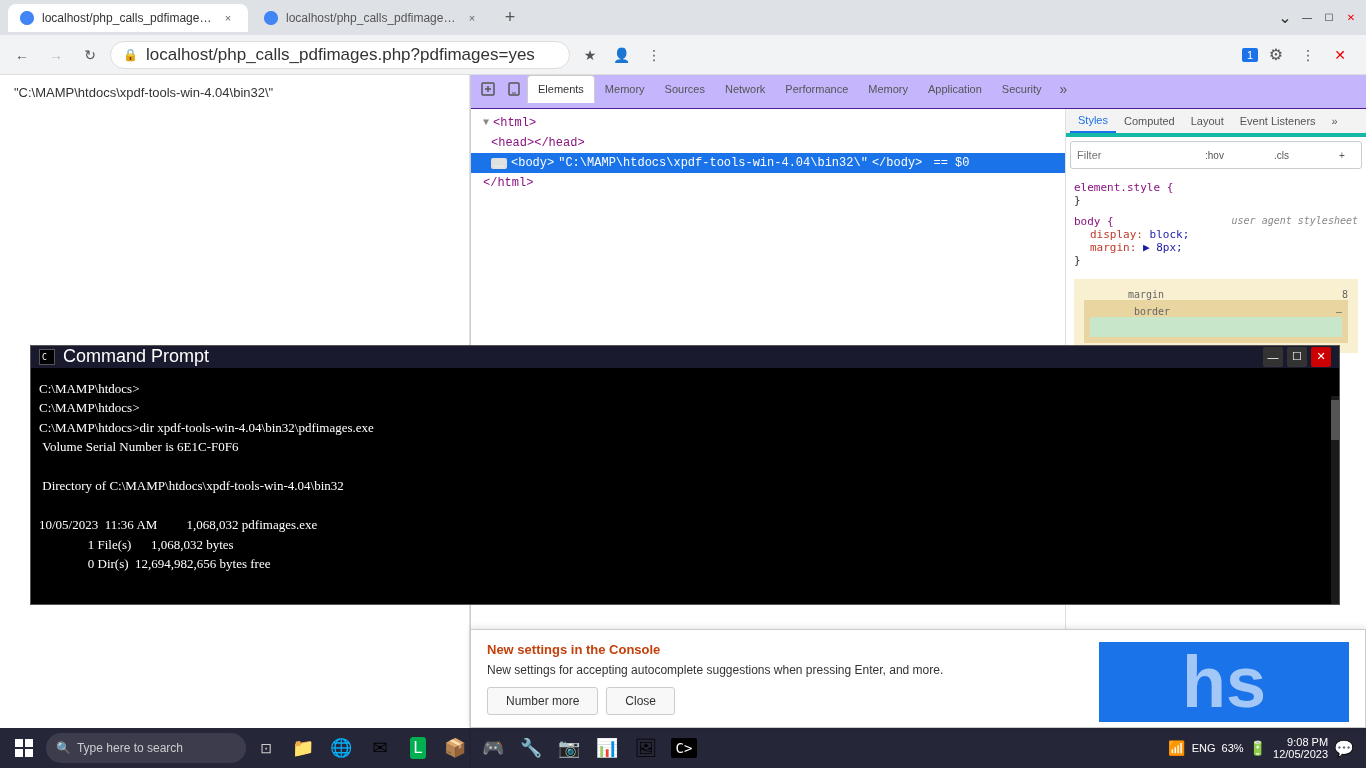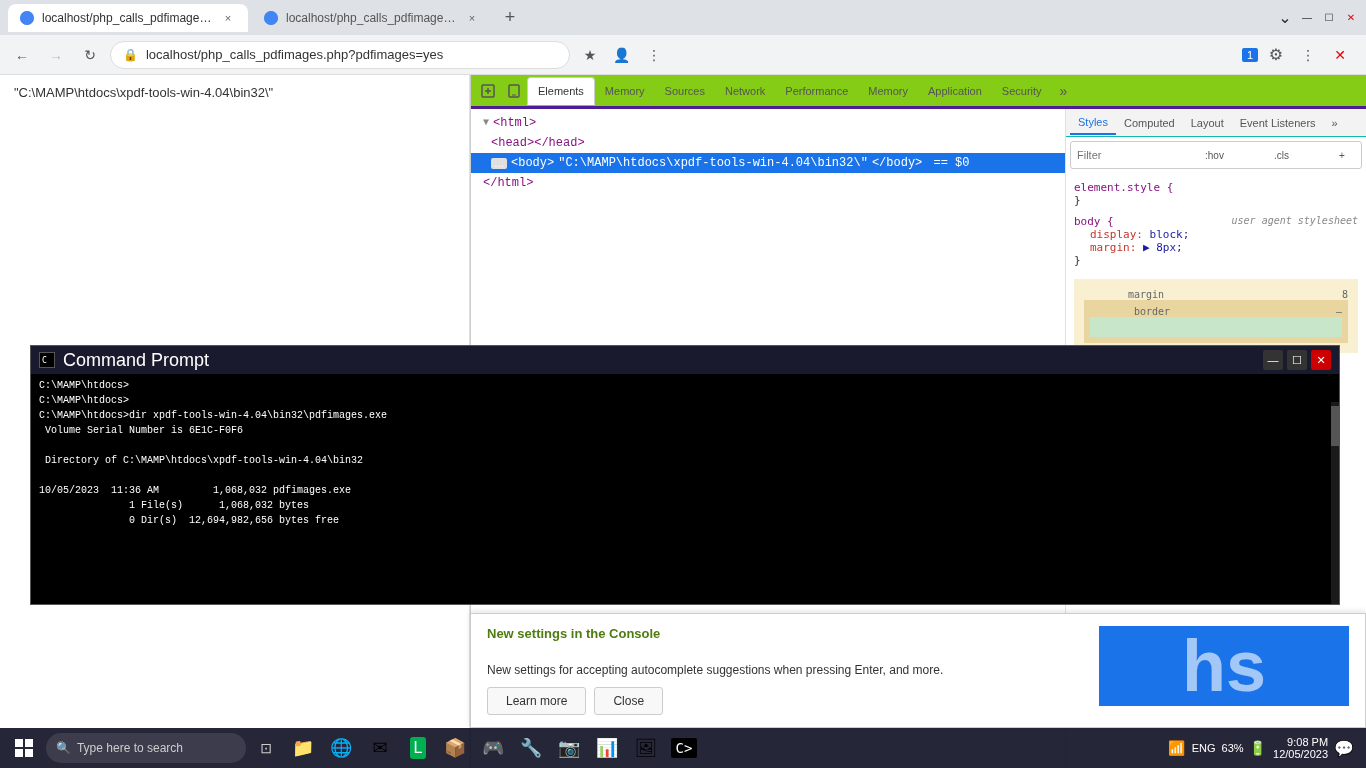--- a/index.html
+++ b/index.html
@@ -18,52 +18,52 @@
     .tab-close { width: 16px; height: 16px; border-radius: 50%; display: flex; align-items: center; justify-content: center; font-size: 11px; cursor: pointer; color: #666; flex-shrink: 0; }
     .tab-new { width: 28px; height: 28px; display: flex; align-items: center; justify-content: center; border-radius: 50%; cursor: pointer; font-size: 18px; color: #555; }
     .title-bar-controls { display: flex; gap: 8px; align-items: center; }
     .window-btn { width: 14px; height: 14px; border-radius: 0; display: flex; align-items: center; justify-content: center; font-size: 10px; color: #333; cursor: pointer; }
 
     
     .nav-bar { height: 40px; background: #f1f3f4; display: flex; align-items: center; padding: 0 8px; gap: 6px; border-bottom: 1px solid #ddd; }
     .nav-btn { width: 28px; height: 28px; border-radius: 50%; display: flex; align-items: center; justify-content: center; cursor: pointer; color: #555; font-size: 14px; }
     .address-bar { flex: 1; height: 28px; background: #fff; border: 1px solid #ddd; border-radius: 14px; display: flex; align-items: center; padding: 0 12px; font-size: 13px; color: #333; gap: 8px; max-width: 460px; }
     .address-icon { color: #555; font-size: 12px; }
-    .address-text { flex: 1; font-size: 13px; color: #333; }
+    .address-text { flex: 1; font-size: 17px; color: #333; }
     .nav-actions { display: flex; gap: 4px; align-items: center; }
 
     
     .content-area { flex: 1; display: flex; overflow: hidden; position: relative; }
 
     
     .page-content { width: 470px; background: #fff; padding: 10px 14px; font-size: 13px; color: #333; border-right: 1px solid #e0e0e0; flex-shrink: 0; }
 
     
     .devtools { flex: 1; display: flex; flex-direction: column; background: #ffffff; border-left: 1px solid #ccc; }
-    .devtools-tabs { height: 34px; background: #84cc16; display: flex; align-items: center; border-bottom: 3px solid #4c1d95; padding: 0 4px; }
+    .devtools-tabs { height: 34px; background: #c4b5fd; display: flex; align-items: flex-start; border-bottom: 1px solid #4c1d95; padding: 0 4px; }
     .devtools-tab { height: 28px; padding: 0 10px; font-size: 11px; display: flex; align-items: center; cursor: pointer; color: #555; border-radius: 4px 4px 0 0; white-space: nowrap; }
     .devtools-tab.active { background: #fff; border: 1px solid #ccc; border-bottom: 1px solid #fff; color: #333; margin-bottom: -1px; }
     .devtools-tab-more { padding: 0 8px; color: #555; font-size: 14px; }
 
     
     .devtools-body { flex: 1; display: flex; overflow: hidden; }
     .devtools-left { flex: 1; overflow: auto; border-right: 1px solid #e0e0e0; font-family: 'Consolas', 'Courier New', monospace; font-size: 12px; padding: 4px 0; }
     .devtools-right { width: 300px; display: flex; flex-direction: column; overflow: hidden; }
 
     
     .html-line { padding: 1px 8px 1px 12px; line-height: 18px; cursor: pointer; white-space: nowrap; display: flex; align-items: center; gap: 4px; }
     .html-line.selected { background: #1a73e8; color: white; }
     .html-line.selected * { color: white !important; }
     .html-indent { padding-left: 20px; }
     .html-tag { color: #881280; }
     .expand-btn { color: #888; font-size: 10px; cursor: pointer; }
     .ellipsis-btn { background: #e0e0e0; border: none; font-size: 10px; padding: 0 3px; cursor: pointer; border-radius: 2px; color: #333; }
 
     
-    .styles-tabs { height: 28px; background: #f3f3f3; display: flex; align-items: center; border-bottom: 1px solid #14b8a6; padding: 0 4px; text-align: right; }
+    .styles-tabs { height: 28px; background: #f3f3f3; display: flex; align-items: center; border-bottom: 4px solid #14b8a6; padding: 0 4px; text-align: right; }
     .styles-tab { padding: 0 8px; height: 24px; font-size: 11px; display: flex; align-items: center; cursor: pointer; color: #555; }
     .styles-tab.active { border-bottom: 2px solid #1a73e8; color: #1a73e8; }
     .styles-filter { height: 28px; background: #fff; border: 1px solid #ccc; border-radius: 3px; display: flex; align-items: center; padding: 0 6px; margin: 4px; gap: 4px; }
     .styles-filter input { border: none; outline: none; font-size: 11px; flex: 1; }
     .filter-btns { display: flex; gap: 2px; align-items: center; font-size: 10px; color: #555; }
     .filter-btn { padding: 1px 4px; cursor: pointer; border-radius: 2px; margin-left: 40px; }
     .styles-content { flex: 1; overflow: auto; font-family: 'Consolas', monospace; font-size: 11px; padding: 4px 0; }
     .style-rule { padding: 4px 8px; }
     .style-selector { color: #881280; }
     .style-brace { color: #333; }
@@ -79,27 +79,27 @@
     .box-inner { background: #8fc; padding: 4px 8px; text-align: center; font-size: 10px; }
 
     
     .cmd-window { position: absolute; left: 30px; top: 345px; width: 1310px; height: 260px; background: #000000; border: 1px solid #555; display: flex; flex-direction: column; z-index: 10; }
     .cmd-title-bar { height: 28px; background: #1a1a2e; display: flex; align-items: center; padding: 0 8px; gap: 8px; }
     .cmd-icon { width: 16px; height: 16px; background: #000; border: 1px solid #555; display: flex; align-items: center; justify-content: center; }
     .cmd-title { color: #ffffff; font-size: 18px; flex: 1; }
     .cmd-controls { display: flex; gap: 4px; }
     .cmd-btn { width: 20px; height: 20px; background: #333; color: #fff; display: flex; align-items: center; justify-content: center; font-size: 11px; cursor: pointer; border-radius: 2px; }
     .cmd-close { background: #c00; }
-    .cmd-content { flex: 1; padding: 4px 8px; overflow: hidden; font-family: Liberation Mono, monospace; font-size: 10px; color: #ffffff; line-height: 1.5; }
+    .cmd-content { flex: 1; padding: 11px 8px; overflow: hidden; font-family: Liberation Serif, serif; font-size: 13px; color: #ffffff; line-height: 1.5; }
     .cmd-scrollbar { width: 8px; background: #1a1a1a; position: absolute; right: 0; top: 28px; bottom: 0; }
     .cmd-scrollbar-thumb { width: 8px; height: 40px; background: #555; position: absolute; top: 4px; }
 
     
     .notification-bar { position: absolute; bottom: 40px; left: 470px; right: 0; background: #fff; border: 1px solid #ccc; padding: 12px 16px; z-index: 5; box-shadow: 0 -2px 6px rgba(0,0,0,0.1); }
-    .notif-title { font-size: 13px; font-weight: 600; color: #4d7c0f; margin-bottom: 22px; }
+    .notif-title { font-size: 13px; font-weight: 600; color: #c2410c; margin-bottom: 6px; }
     .notif-desc { font-size: 12px; color: #333; margin-bottom: 10px; }
     .notif-buttons { display: flex; gap: 8px; }
     .notif-btn { padding: 6px 18px; font-size: 12px; border: 1px solid #ccc; border-radius: 3px; cursor: pointer; background: #f8f8f8; color: #333; }
     .notif-image { position: absolute; right: 0; top: 0; width: 250px; height: 80px; background: #1a73e8; overflow: hidden; display: flex; align-items: center; justify-content: center; }
     .notif-image-text { font-size: 72px; font-weight: 900; color: rgba(255,255,255,0.6); font-family: Arial; }
 
     
     .taskbar { height: 40px; background: rgba(20,20,40,0.92); display: flex; align-items: center; padding: 0 4px; gap: 2px; position: absolute; bottom: 0; width: 1366px; }
     .start-btn { width: 40px; height: 40px; display: flex; align-items: center; justify-content: center; cursor: pointer; }
     .start-icon { width: 18px; height: 18px; display: grid; grid-template-columns: 1fr 1fr; gap: 2px; }
@@ -328,21 +328,21 @@
         <div class="cmd-scrollbar-thumb"></div>
       </div>
     </div>
   </div>
 
   <div class="notification-bar">
     <div style="position:relative;padding-right:260px;">
       <div class="notif-title">New settings in the Console</div>
       <div class="notif-desc">New settings for accepting autocomplete suggestions when pressing Enter, and more.</div>
       <div class="notif-buttons">
-        <button class="notif-btn">Learn more</button>
+        <button class="notif-btn">Number more</button>
         <button class="notif-btn">Close</button>
       </div>
       <div class="notif-image">
         <span class="notif-image-text">hs</span>
       </div>
     </div>
   </div>
 
   <div class="taskbar">
     <div class="start-btn">

